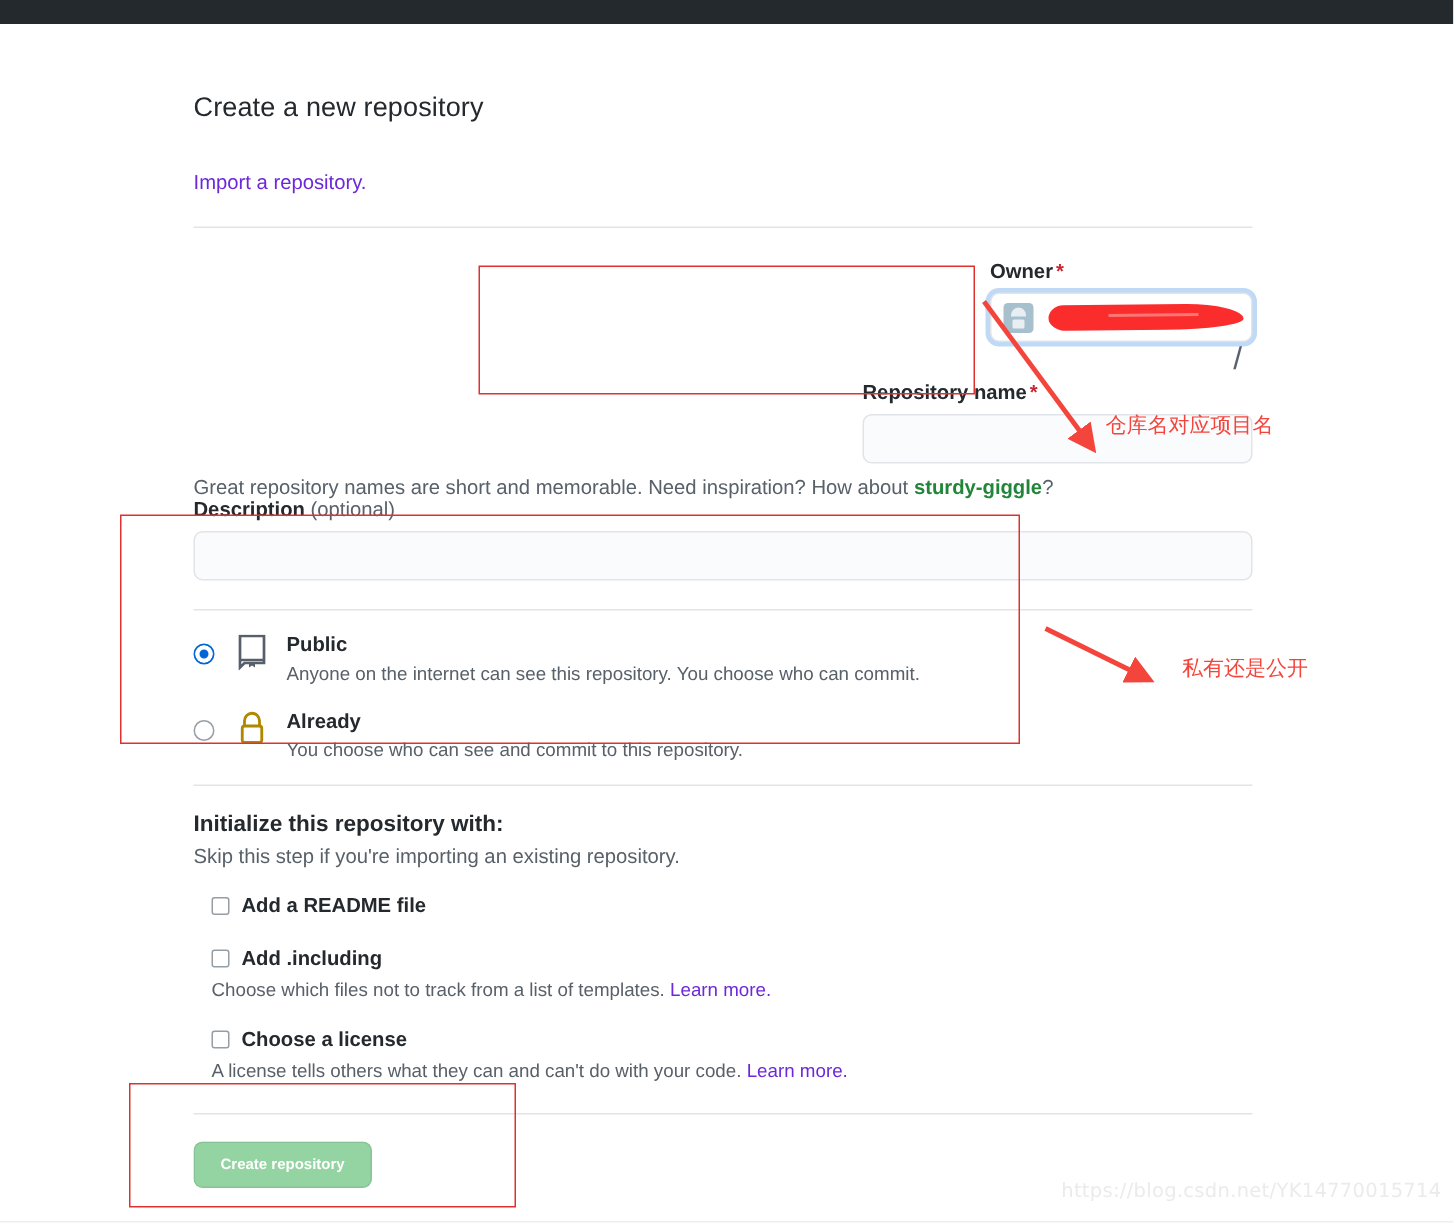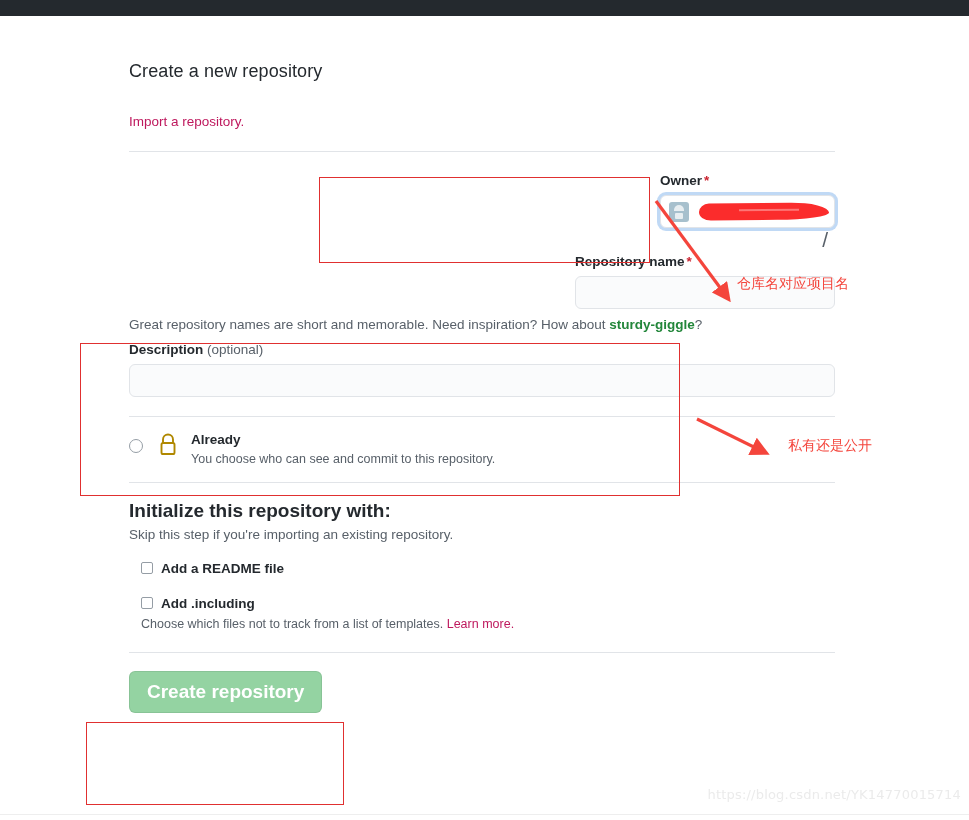--- a/index.html
+++ b/index.html
@@ -36,21 +36,21 @@
     letter-spacing: 0.1px;
     line-height: 32px;
   }
   .subtitle {
     margin-top: 6px;
     font-size: 13.5px;
     color: #586069;
     line-height: 19px;
     max-width: 700px;
   }
-  .link { color: #be185d; text-decoration: none; }
+  .link { color: #6d28d9; text-decoration: none; }
   .divider {
     height: 1px; background: #e1e4e8;
     width: 706px;
     margin-top: 20px;
   }
   
   .name-row {
     display: flex; align-items: flex-end;
     margin-top: 21px;
     flex-direction: column;
@@ -118,21 +118,21 @@
     font-size: 13px; color: #24292e;
     font-family: "Liberation Sans", sans-serif;
     outline: none;
   }
   .hint {
     margin-top: 8px;
     font-size: 13.5px; color: #586069;
   }
   .hint .suggest { color: #22863a; font-weight: bold; }
   
-  .desc-block { margin-top: 10px; }
+  .desc-block { margin-top: 0; }
   .desc-input {
     width: 706px; height: 33px;
     background: #fafbfc;
     border: 1px solid #e1e4e8;
     border-radius: 6px;
     padding: 0 10px;
     font-size: 13px;
     font-family: "Liberation Sans", sans-serif;
     outline: none;
   }
@@ -150,41 +150,41 @@
     border-color: #0366d6; background: #0366d6;
     box-shadow: inset 0 0 0 3px #fff;
   }
   .vis-icon { width: 26px; margin-left: 14px; flex: 0 0 auto; padding-top: 2px; }
   .vis-text { margin-left: 8px; }
   .vis-title { font-size: 13.5px; font-weight: bold; color: #24292e; line-height: 18px; }
   .vis-desc { font-size: 12.5px; color: #586069; line-height: 18px; margin-top: 1px; }
   .divider3 { height: 1px; background: #e1e4e8; width: 706px; margin-top: 3px; }
   
   .init-block { margin-top: 17px; }
-  .init-title { font-size: 19px; font-weight: bold; color: #24292e; }
+  .init-title { font-size: 15px; font-weight: bold; color: #24292e; }
   .init-sub { font-size: 13.5px; color: #586069; margin-top: 5px; }
   .check-row { margin-top: 17px; display: flex; align-items: flex-start; padding-left: 12px; }
   .checkbox {
     width: 12px; height: 12px; border: 1px solid #959da5;
     border-radius: 2px; background: #fff; margin-top: 3px; flex: 0 0 auto;
   }
   .check-text { margin-left: 8px; }
   .check-title { font-size: 13.5px; font-weight: bold; color: #24292e; line-height: 16px; }
   .check-desc { font-size: 12.5px; color: #586069; margin-top: 5px; margin-left: 12px; }
   .divider4 { height: 1px; background: #e1e4e8; width: 706px; margin-top: 21px; }
   
   .submit-wrap { margin-top: 18px; }
   .create-btn {
     display: inline-block;
     background: #94d3a2;
     color: #ffffff;
     border: 1px solid rgba(27,31,35,0.09);
     border-radius: 6px;
     padding: 9px 17px;
-    font-size: 19px; font-weight: bold;
+    font-size: 10px; font-weight: bold;
     font-family: "Liberation Sans", sans-serif;
     cursor: default;
   }
   
   .anno-box {
     position: absolute;
     border: 1px solid #e03030;
     pointer-events: none;
   }
   .anno-text {
@@ -257,20 +257,34 @@
         <span>Description</span>
         <span class="optional">(optional)</span>
       </span>
       <input class="desc-input" type="text" value="" style="">
     </div>
 
     <div class="divider2"></div>
 
     <div class="vis-list">
 
+      <div class="vis-row">
+        <span class="radio checked"></span>
+        <span class="vis-icon">
+          <svg width="22" height="24" viewBox="0 0 22 24">
+            <path d="M3 1 H19 V19 H6 L3 22 Z" fill="none" stroke="#57606a" stroke-width="1.8"></path>
+            <path d="M3 17 H19" stroke="#57606a" stroke-width="1.8" fill="none"></path>
+            <path d="M9 19 h4 v3 l-2 -1.4 l-2 1.4 Z" fill="#57606a"></path>
+          </svg>
+        </span>
+        <span class="vis-text">
+          <span class="vis-title" style="display:block">Public</span>
+          <span class="vis-desc" style="display:block">Anyone on the internet can see this repository. You choose who can commit.</span>
+        </span>
+      </div>
 
       <div class="vis-row">
         <span class="radio"></span>
         <span class="vis-icon">
           <svg width="22" height="24" viewBox="0 0 22 24">
             <path d="M6 10 V6.5 a5 5 0 0 1 10 0 V10" fill="none" stroke="#b08800" stroke-width="1.9"></path>
             <rect x="4.5" y="10" width="13" height="11" rx="1.6" fill="none" stroke="#b08800" stroke-width="1.9"></rect>
           </svg>
         </span>
         <span class="vis-text">
@@ -302,20 +316,32 @@
           <span class="check-text">
             <span class="check-title">Add .including</span>
           </span>
         </div>
         <div class="check-desc">
           <span>Choose which files not to track from a list of templates.</span>
           <a class="link" href="#">Learn more.</a>
         </div>
       </div>
 
+      <div>
+        <div class="check-row">
+          <span class="checkbox"></span>
+          <span class="check-text">
+            <span class="check-title">Choose a license</span>
+          </span>
+        </div>
+        <div class="check-desc">
+          <span>A license tells others what they can and can't do with your code.</span>
+          <a class="link" href="#">Learn more.</a>
+        </div>
+      </div>
     </div>
 
     <div class="divider4"></div>
 
     <div class="submit-wrap">
       <button class="create-btn">Create repository</button>
     </div>
 
   </div>
 

